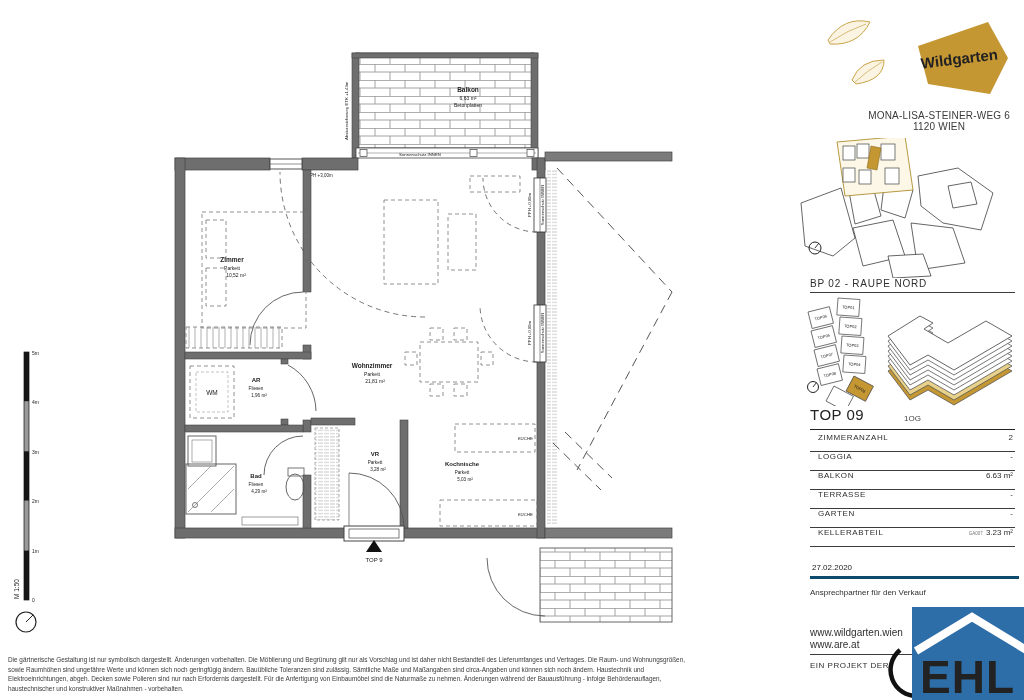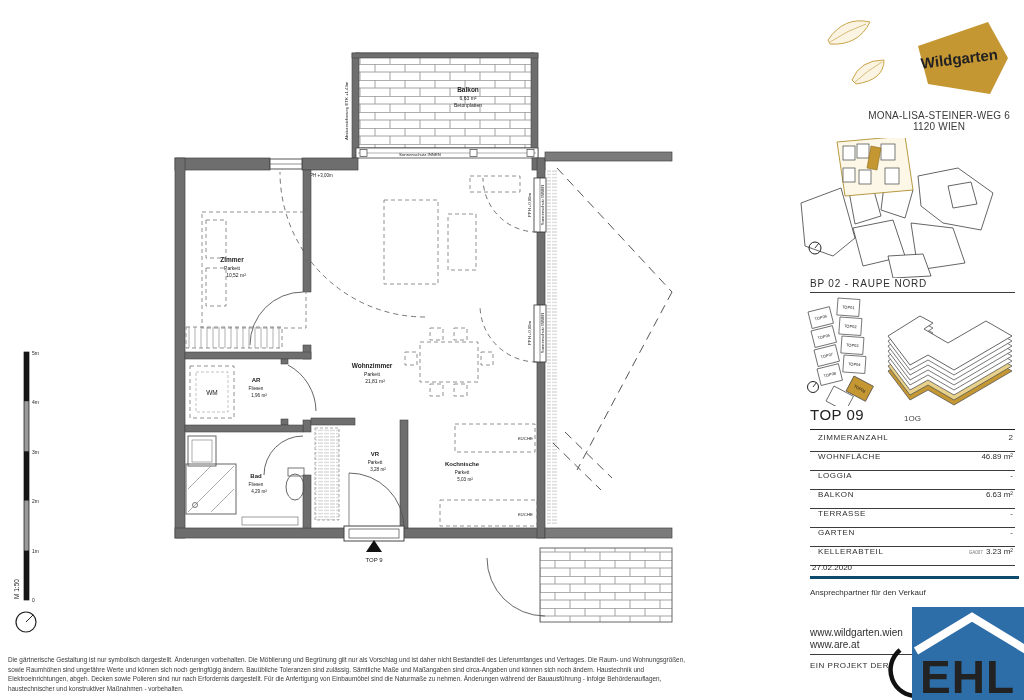--- a/index.html
+++ b/index.html
@@ -346,24 +346,20 @@
 <div class="abs top-title">TOP 09</div>
 <div class="abs floor-tag">1OG</div>
 <div class="abs rule2" style="top:429px"></div>
 
 <div class="abs table">
   <div class="trow">
     <span class="lbl">ZIMMERANZAHL</span>
     <span class="val">2</span>
   </div>
   <div class="trow">
-    <span class="lbl">WOHNFLÄCHE</span>
-    <span class="val">46.89 m²</span>
-  </div>
-  <div class="trow">
     <span class="lbl">LOGGIA</span>
     <span class="val">-</span>
   </div>
   <div class="trow">
     <span class="lbl">BALKON</span>
     <span class="val">6.63 m²</span>
   </div>
   <div class="trow">
     <span class="lbl">TERRASSE</span>
     <span class="val">-</span>

